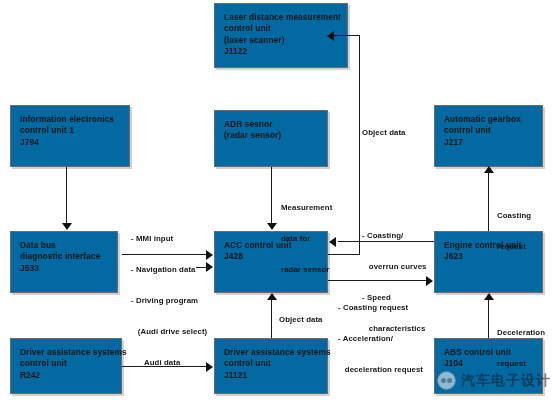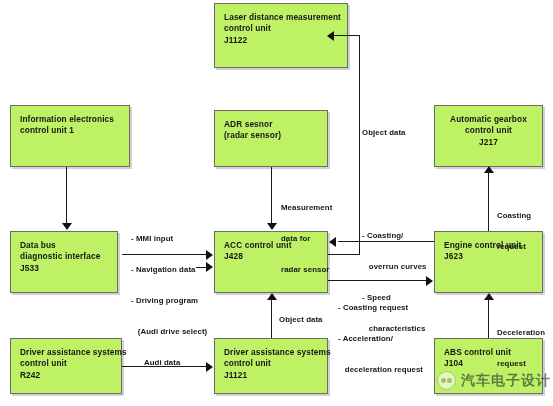--- a/index.html
+++ b/index.html
@@ -12,21 +12,21 @@
     width:553px;
     height:406px;
     background:#ffffff;
     overflow:hidden;
   }
 
   
   .ecu{
     position:absolute;
     box-sizing:border-box;
-    background:#bef264;
+    background:#0369a1;
     border:1px solid #6b6b6b;
     box-shadow:2px 2px 0 rgba(0,0,0,.18);
     padding:8px 9px 6px 9px;
     font-size:8.3px;
     line-height:11.4px;
     font-weight:bold;
     color:#16161a;
     letter-spacing:.1px;
   }
   .ecu .ln{display:block;white-space:nowrap;}
@@ -88,34 +88,36 @@
   }
 </style>
 </head>
 <body>
 
 <div id="canvas">
 
   <div class="ecu" style="left:214px;top:3px;width:134px;height:65px;">
     <span class="ln">Laser distance measurement</span>
     <span class="ln">control unit</span>
+    <span class="ln">(laser scanner)</span>
     <span class="ln">J1122</span>
   </div>
 
   <div class="ecu" style="left:10px;top:105px;width:120px;height:62px;">
     <span class="ln">Information electronics</span>
     <span class="ln">control unit 1</span>
+    <span class="ln">J794</span>
   </div>
 
   <div class="ecu" style="left:214px;top:110px;width:114px;height:57px;">
     <span class="ln">ADR sesnor</span>
     <span class="ln">(radar sensor)</span>
   </div>
 
-  <div class="ecu" style="left:434px;top:105px;width:109px;height:62px;text-align:center;">
+  <div class="ecu" style="left:434px;top:105px;width:109px;height:62px;">
     <span class="ln">Automatic gearbox</span>
     <span class="ln">control unit</span>
     <span class="ln">J217</span>
   </div>
 
   <div class="ecu" style="left:10px;top:231px;width:108px;height:62px;">
     <span class="ln">Data bus</span>
     <span class="ln">diagnostic interface</span>
     <span class="ln">J533</span>
   </div>

